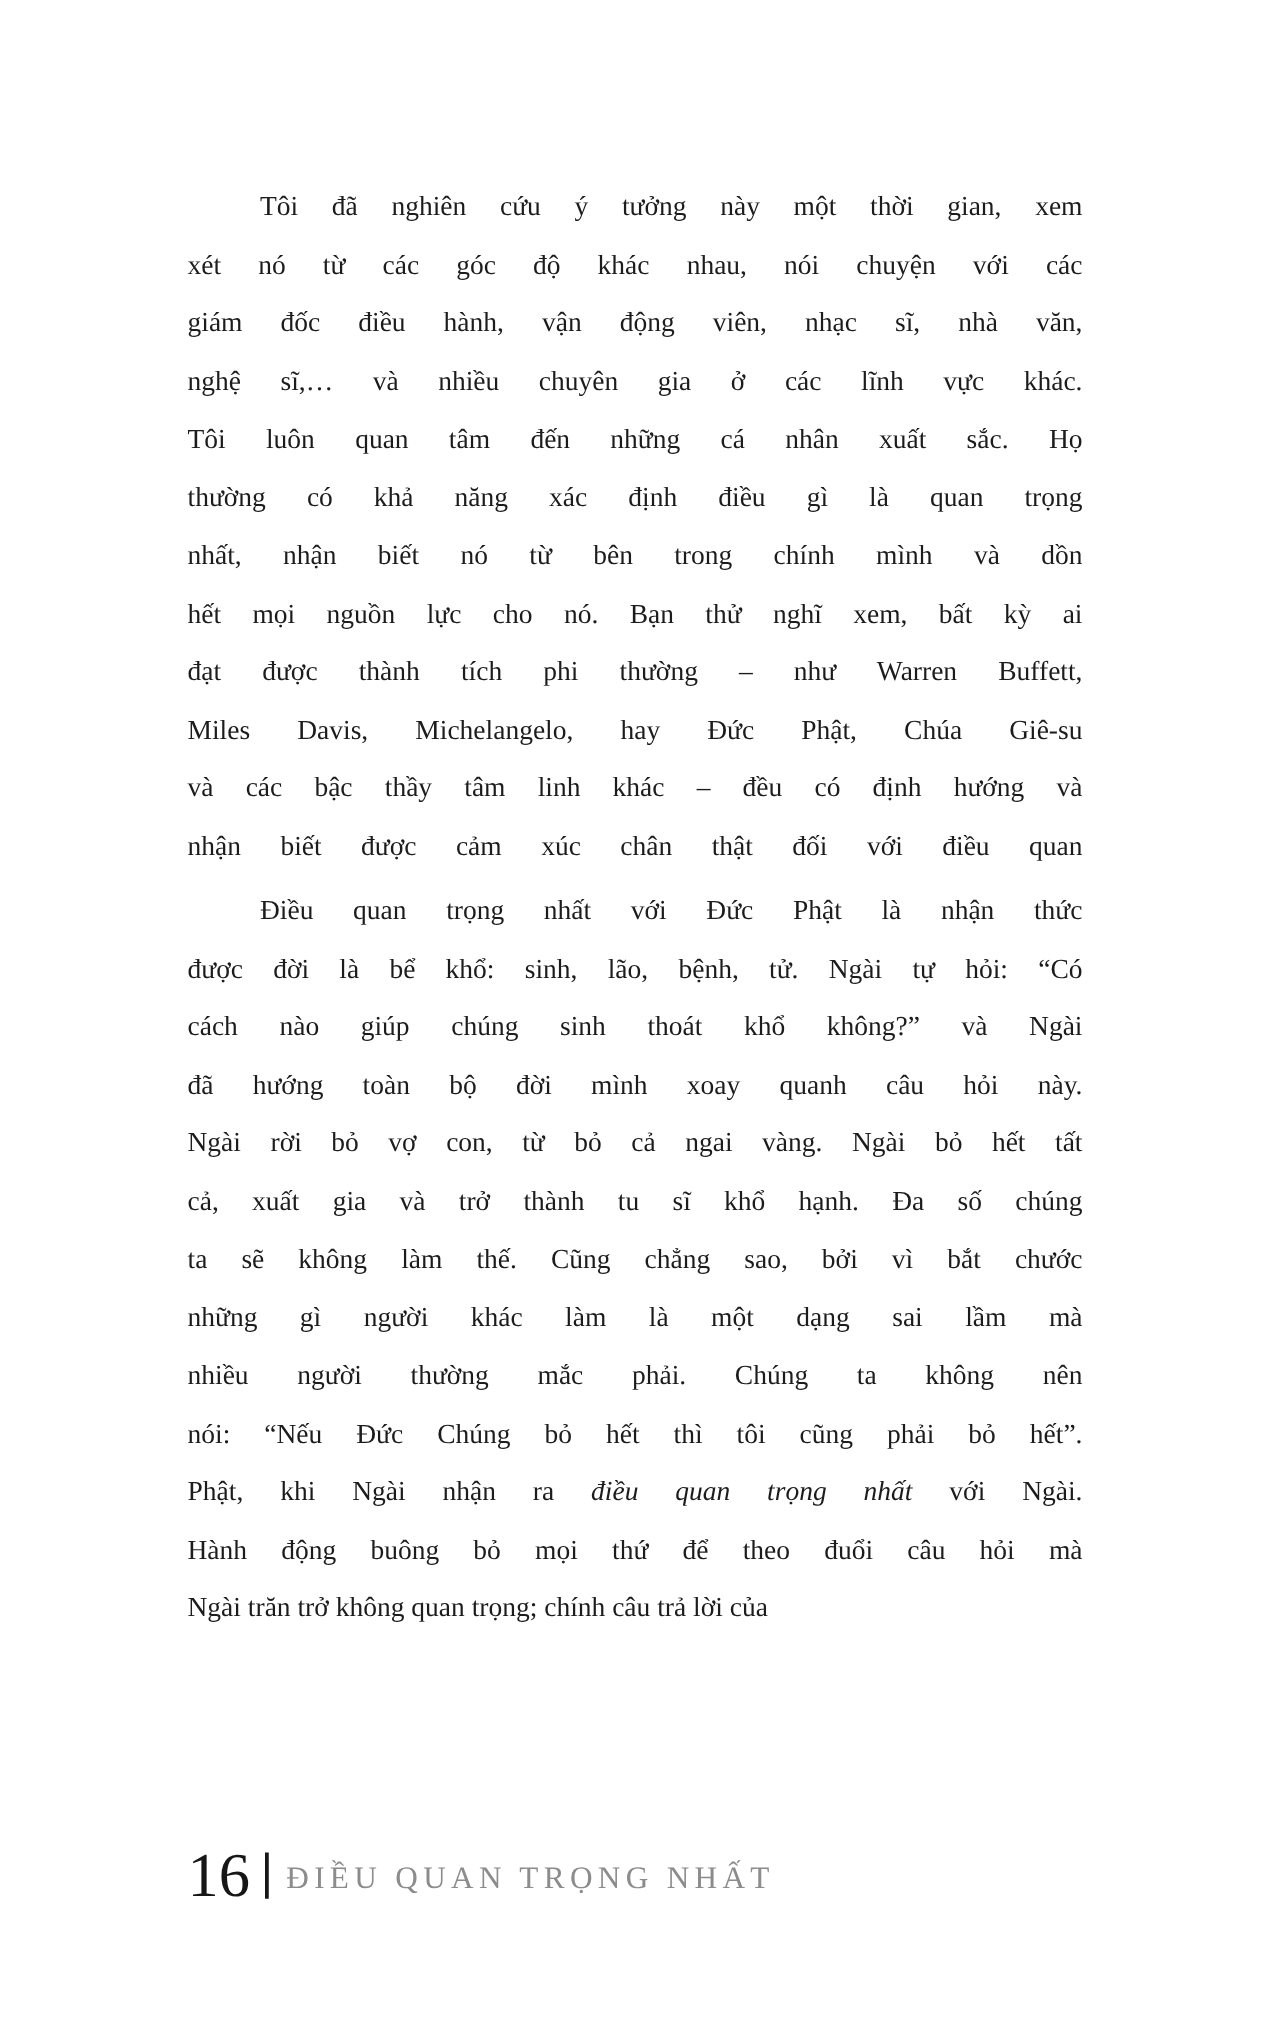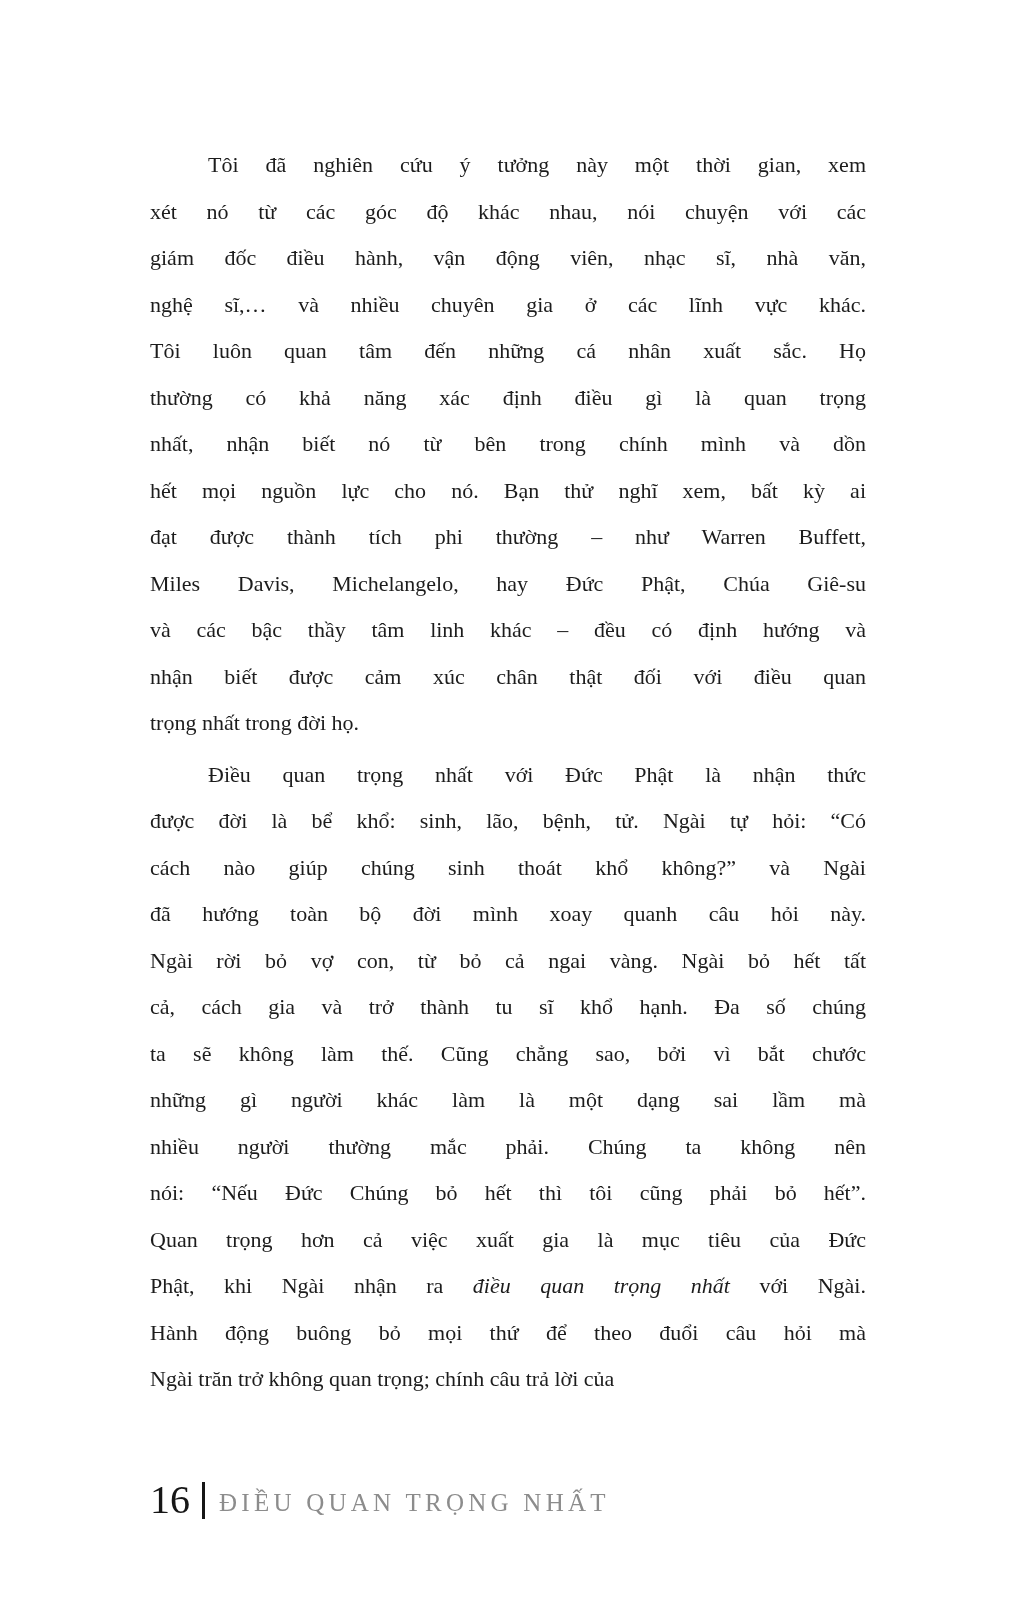--- a/index.html
+++ b/index.html
@@ -36,21 +36,21 @@
   .italic { font-style: italic; }
 
   .footer {
     position: absolute;
     left: 150px;
     top: 1481px;
     display: flex;
     align-items: flex-start;
   }
   .page-number {
-    font-size: 40px;
+    font-size: 50px;
     line-height: 38px;
     color: #161616;
   }
   .footer-bar {
     width: 3px;
     height: 37px;
     background: #161616;
     margin: 1px 14px 0 12px;
   }
   .book-title {
@@ -73,34 +73,32 @@
       <div class="line"><span>giám đốc điều hành, vận động viên, nhạc sĩ, nhà văn,</span></div>
       <div class="line"><span>nghệ sĩ,… và nhiều chuyên gia ở các lĩnh vực khác.</span></div>
       <div class="line"><span>Tôi luôn quan tâm đến những cá nhân xuất sắc. Họ</span></div>
       <div class="line"><span>thường có khả năng xác định điều gì là quan trọng</span></div>
       <div class="line"><span>nhất, nhận biết nó từ bên trong chính mình và dồn</span></div>
       <div class="line"><span>hết mọi nguồn lực cho nó. Bạn thử nghĩ xem, bất kỳ ai</span></div>
       <div class="line"><span>đạt được thành tích phi thường – như Warren Buffett,</span></div>
       <div class="line"><span>Miles Davis, Michelangelo, hay Đức Phật, Chúa Giê-su</span></div>
       <div class="line"><span>và các bậc thầy tâm linh khác – đều có định hướng và</span></div>
       <div class="line"><span>nhận biết được cảm xúc chân thật đối với điều quan</span></div>
-      <div class="line last"><span>trọng nhất trong đời họ.</span></div>
     </div>
     <div class="paragraph">
       <div class="line first"><span>Điều quan trọng nhất với Đức Phật là nhận thức</span></div>
       <div class="line"><span>được đời là bể khổ: sinh, lão, bệnh, tử. Ngài tự hỏi: “Có</span></div>
       <div class="line"><span>cách nào giúp chúng sinh thoát khổ không?” và Ngài</span></div>
       <div class="line"><span>đã hướng toàn bộ đời mình xoay quanh câu hỏi này.</span></div>
       <div class="line"><span>Ngài rời bỏ vợ con, từ bỏ cả ngai vàng. Ngài bỏ hết tất</span></div>
-      <div class="line"><span>cả, cách gia và trở thành tu sĩ khổ hạnh. Đa số chúng</span></div>
+      <div class="line"><span>cả, xuất gia và trở thành tu sĩ khổ hạnh. Đa số chúng</span></div>
       <div class="line"><span>ta sẽ không làm thế. Cũng chẳng sao, bởi vì bắt chước</span></div>
       <div class="line"><span>những gì người khác làm là một dạng sai lầm mà</span></div>
       <div class="line"><span>nhiều người thường mắc phải. Chúng ta không nên</span></div>
       <div class="line"><span>nói: “Nếu Đức Chúng bỏ hết thì tôi cũng phải bỏ hết”.</span></div>
-      <div class="line"><span>Quan trọng hơn cả việc xuất gia là mục tiêu của Đức</span></div>
       <div class="line"><span>Phật, khi Ngài nhận ra </span><span class="italic">điều quan trọng nhất</span><span> với Ngài.</span></div>
       <div class="line"><span>Hành động buông bỏ mọi thứ để theo đuổi câu hỏi mà</span></div>
       <div class="line last"><span>Ngài trăn trở không quan trọng; chính câu trả lời của</span></div>
     </div>
   </div>
 
 <div class="footer">
   <span class="page-number">16</span>
   <span class="footer-bar"></span>
   <span class="book-title">ĐIỀU QUAN TRỌNG NHẤT</span>

